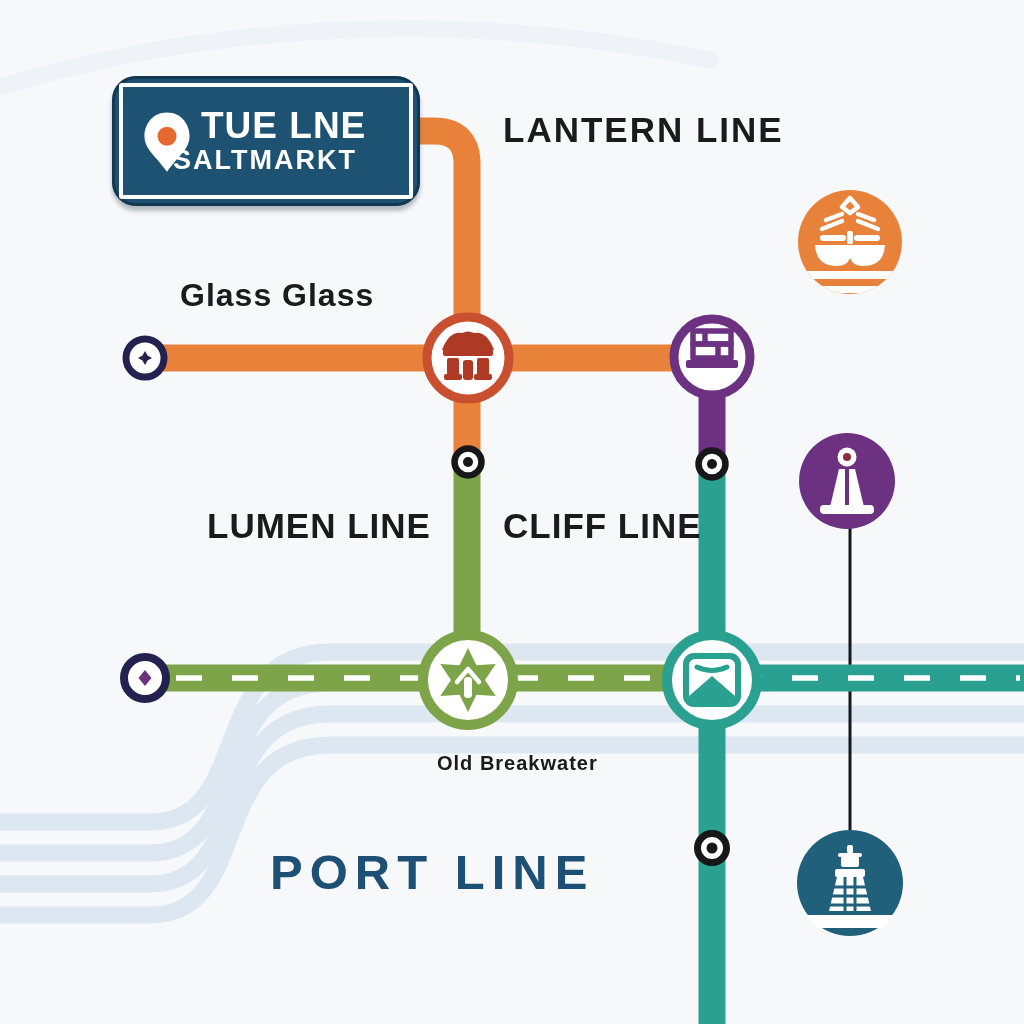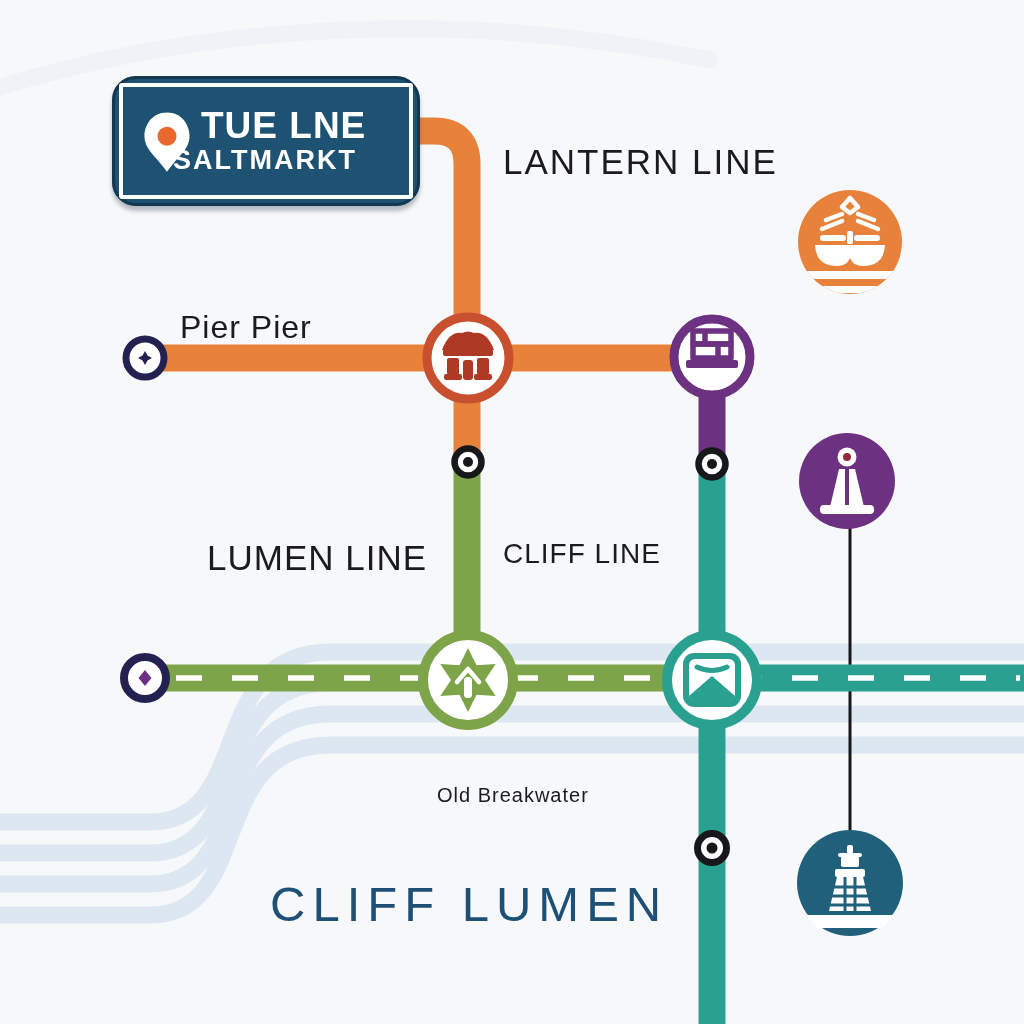--- a/index.html
+++ b/index.html
@@ -35,25 +35,25 @@
   }
   .badge-inner{
     position:absolute;inset:7px;border:4px solid #ffffff;border-radius:3px;
     display:flex;align-items:center;padding-left:20px;gap:10px;box-sizing:border-box;
   }
   .badge-text{display:flex;flex-direction:column;line-height:1.05;}
   .badge-line{font-size:37px;font-weight:bold;color:#fff;letter-spacing:1px;}
   .badge-station{font-size:27px;font-weight:bold;color:#fff;letter-spacing:2px;margin-left:-28px;}
 
   
-  .lbl{position:absolute;font-weight:normal;color:#1b1b1e;white-space:nowrap;margin-top:32px;}
+  .lbl{position:absolute;font-weight:bold;color:#1b1b1e;white-space:nowrap;}
   .lbl-lantern{left:503px;top:110px;font-size:35px;letter-spacing:2px;}
   .lbl-glass{left:180px;top:277px;font-size:32px;letter-spacing:1px;}
   .lbl-harbor{left:207px;top:506px;font-size:35px;letter-spacing:1px;}
-  .lbl-cliff{left:503px;top:506px;font-size:28px;letter-spacing:1px;}
+  .lbl-cliff{left:503px;top:506px;font-size:35px;letter-spacing:1px;}
   .lbl-oldbreak{left:437px;top:752px;font-size:20px;letter-spacing:1px;}
   .lbl-title{left:270px;top:844px;font-size:49px;letter-spacing:7px;color:var(--title-blue);}
 </style>
 </head>
 <body>
 
 <div class="stage">
 
   <svg class="map-svg" width="1024" height="1024" viewBox="0 0 1024 1024">
 
@@ -221,19 +221,19 @@
         <circle cx="0" cy="-4" r="8" style="fill:var(--pin-orange)"></circle>
       </svg>
       <div class="badge-text">
         <div class="badge-line">TUE LNE</div>
         <div class="badge-station">SALTMARKT</div>
       </div>
     </div>
   </div>
 
   <div class="lbl lbl-lantern">LANTERN LINE</div>
-  <div class="lbl lbl-glass">Pier Pier</div>
+  <div class="lbl lbl-glass">Glass Glass</div>
   <div class="lbl lbl-harbor">LUMEN LINE</div>
   <div class="lbl lbl-cliff">CLIFF LINE</div>
   <div class="lbl lbl-oldbreak">Old Breakwater</div>
-  <div class="lbl lbl-title">CLIFF LUMEN</div>
+  <div class="lbl lbl-title">PORT LINE</div>
 
 </div>
 
 </body></html>

